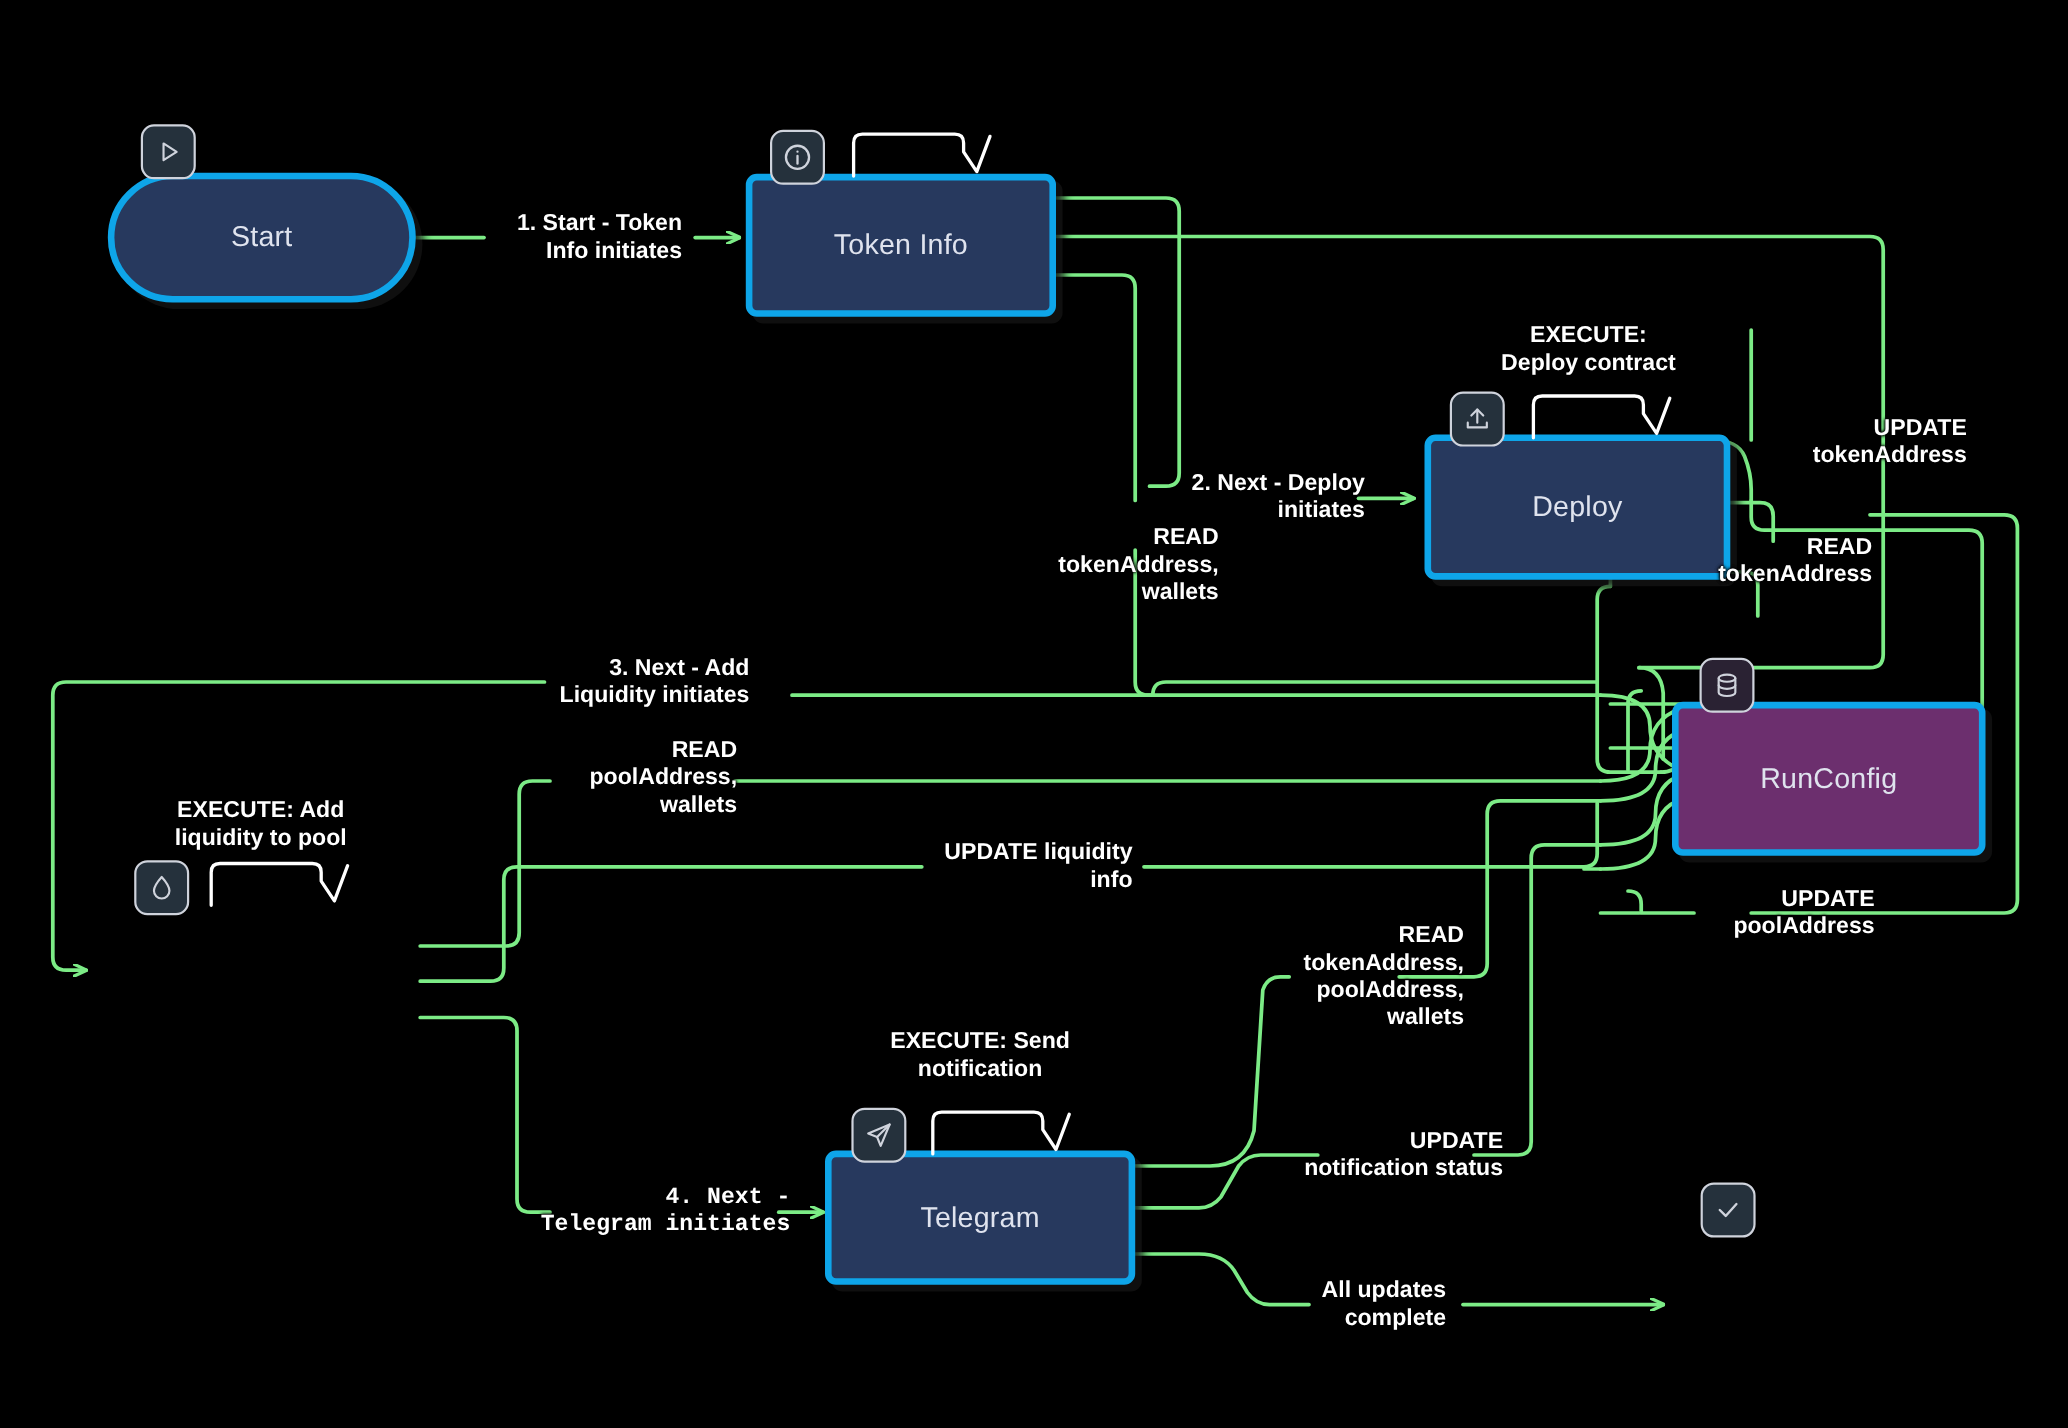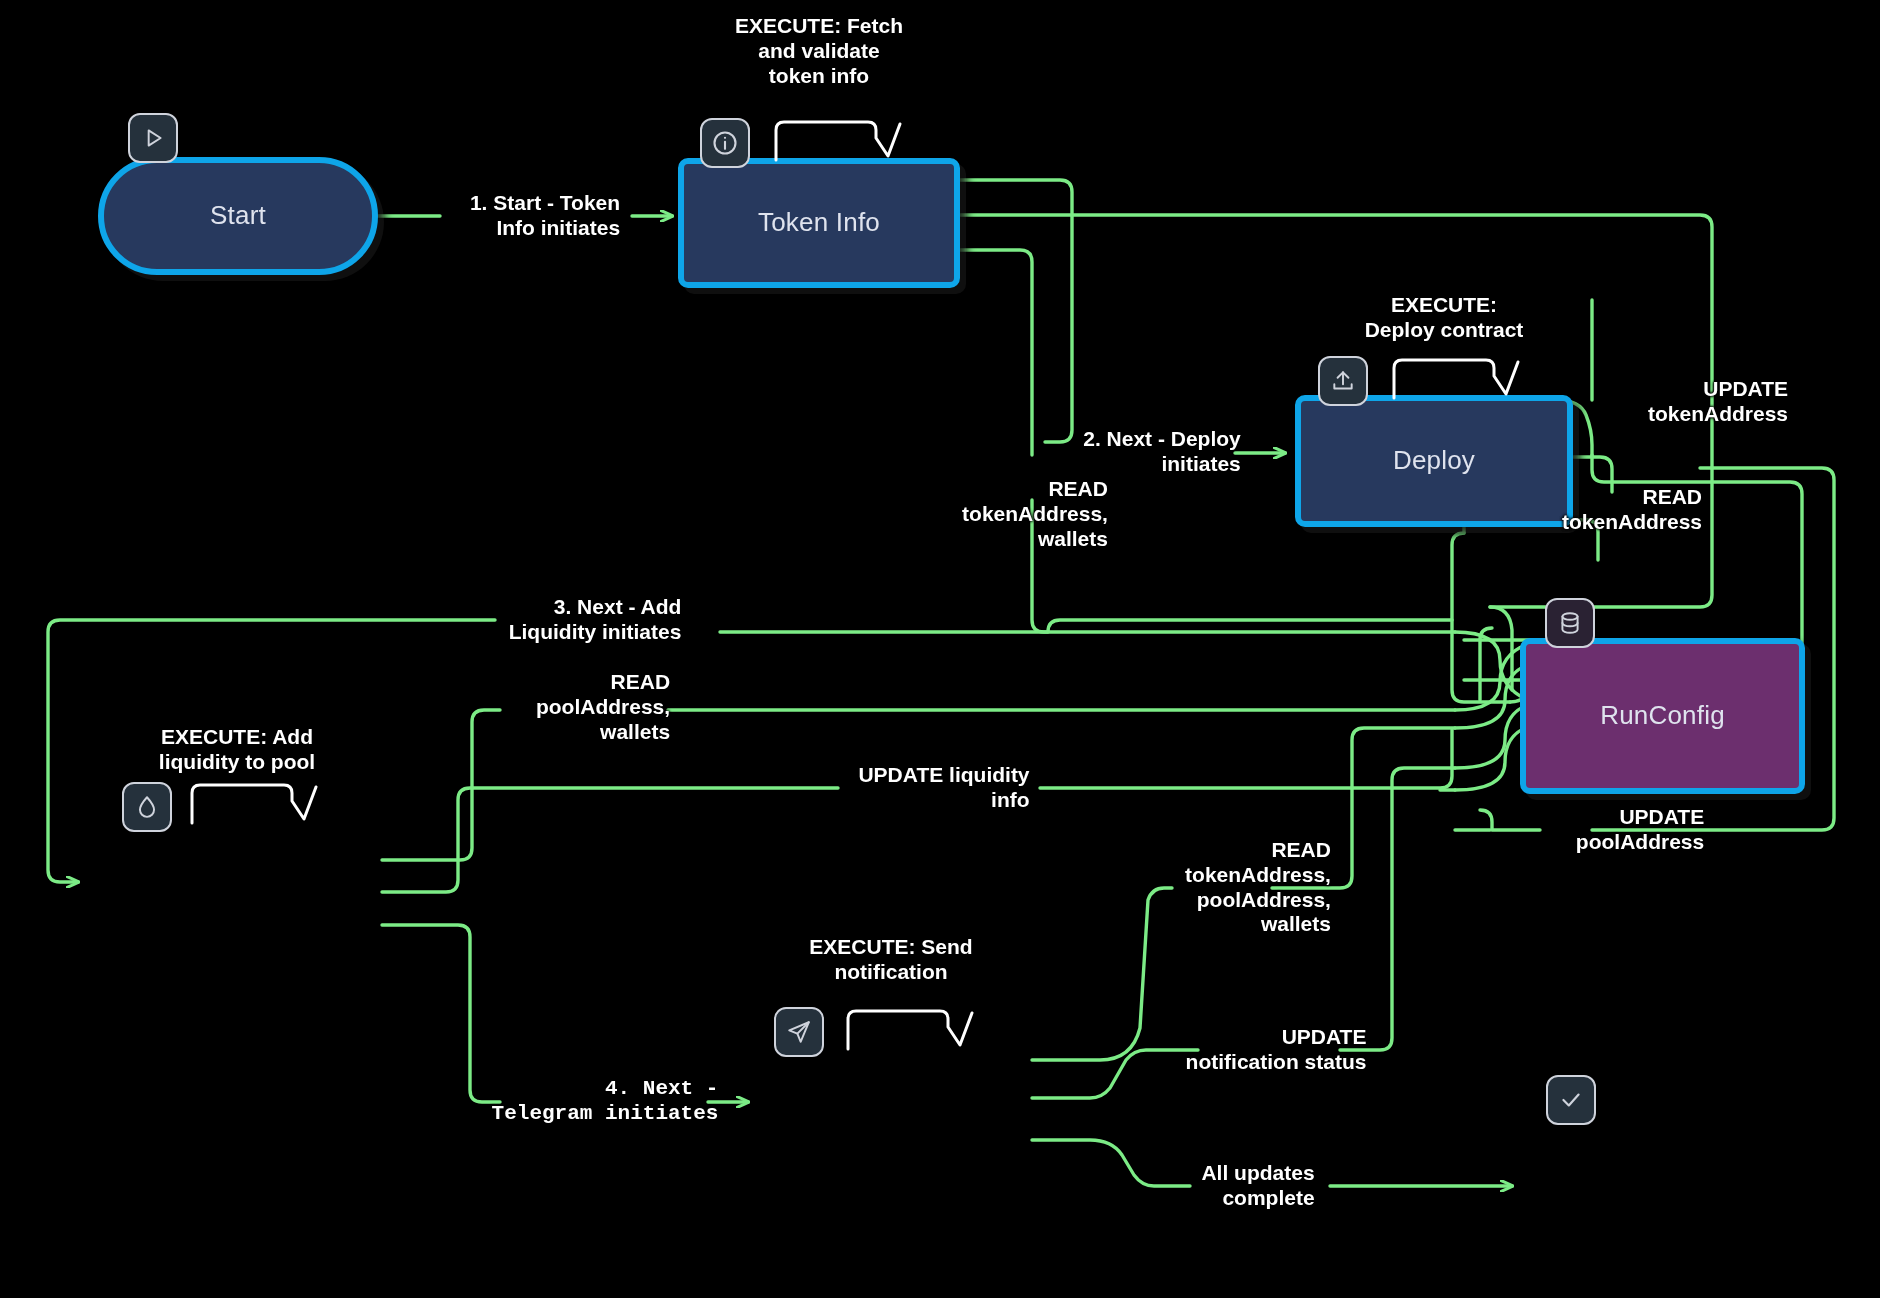--- a/index.html
+++ b/index.html
@@ -191,23 +191,20 @@
   <svg class="tab" style="left:772px; top:118px;" width="130" height="44" viewBox="0 0 130 44">
     <path d="M4,42 L4,12 Q4,4 12,4 L96,4 Q104,4 104,12 L104,20 L116,38 L128,6" fill="none" stroke="#ffffff" stroke-width="3" stroke-linecap="round" stroke-linejoin="round"></path>
   </svg>
   <div class="badge" style="left:700px; top:118px;">
     <svg width="28" height="28" viewBox="0 0 24 24" fill="none" stroke="#cfd3dc" stroke-width="1.8" stroke-linecap="round">
         <circle cx="12" cy="12" r="9"></circle>
         <line x1="12" y1="11" x2="12" y2="17"></line>
       <circle cx="12" cy="7.6" r="0.9" fill="#cfd3dc" stroke="none"></circle>
       </svg>
   </div>
-  <div class="nlabel" style="left:819px; top:14px;">EXECUTE: Fetch
-and validate
-token info</div>
 
   <div class="node rect" style="left:1295px; top:395px; width:278px; height:132px;">
     <span class="node-label">Deploy</span>
   </div>
   <svg class="tab" style="left:1390px; top:356px;" width="130" height="44" viewBox="0 0 130 44">
     <path d="M4,42 L4,12 Q4,4 12,4 L96,4 Q104,4 104,12 L104,20 L116,38 L128,6" fill="none" stroke="#ffffff" stroke-width="3" stroke-linecap="round" stroke-linejoin="round"></path>
   </svg>
   <div class="badge" style="left:1318px; top:356px;">
     <svg width="26" height="26" viewBox="0 0 24 24" fill="none" stroke="#cfd3dc" stroke-width="1.8" stroke-linecap="round" stroke-linejoin="round">
       <path d="M4,15 L4,19 L20,19 L20,15"></path>
@@ -222,33 +219,36 @@
     <path d="M4,42 L4,12 Q4,4 12,4 L96,4 Q104,4 104,12 L104,20 L116,38 L128,6" fill="none" stroke="#ffffff" stroke-width="3" stroke-linecap="round" stroke-linejoin="round"></path>
   </svg>
   <div class="badge" style="left:122px; top:782px;">
     <svg width="26" height="26" viewBox="0 0 24 24" fill="none" stroke="#cfd3dc" stroke-width="1.8" stroke-linecap="round" stroke-linejoin="round">
       <path d="M12,3 C12,3 5.5,10.2 5.5,14.6 A6.5,6.5 0 0 0 18.5,14.6 C18.5,10.2 12,3 12,3 Z"></path>
       </svg>
   </div>
   <div class="nlabel" style="left:237px; top:725px;">EXECUTE: Add
 liquidity to pool</div>
 
+  <div class="node rect" style="left:750px; top:1046px; width:282px; height:122px;">
+    <span class="node-label">Telegram</span>
+  </div>
   <svg class="tab" style="left:844px; top:1007px;" width="130" height="44" viewBox="0 0 130 44">
     <path d="M4,42 L4,12 Q4,4 12,4 L96,4 Q104,4 104,12 L104,20 L116,38 L128,6" fill="none" stroke="#ffffff" stroke-width="3" stroke-linecap="round" stroke-linejoin="round"></path>
   </svg>
   <div class="badge" style="left:774px; top:1007px;">
     <svg width="26" height="26" viewBox="0 0 24 24" fill="none" stroke="#cfd3dc" stroke-width="1.8" stroke-linecap="round" stroke-linejoin="round">
       <path d="M21,3 L3,10.5 L10.5,13.5 L13.5,21 Z"></path>
         <line x1="10.5" y1="13.5" x2="21" y2="3"></line>
       </svg>
   </div>
   <div class="nlabel" style="left:891px; top:935px;">EXECUTE: Send
 notification</div>
 
-  <div class="node rect db" style="left:1520px; top:638px; width:285px; height:156px;">
+  <div class="node rect db" style="left:1520px; top:638px; width:285px; height:140px;">
     <span class="node-label">RunConfig</span>
   </div>
   <div class="badge dark" style="left:1545px; top:598px;">
     <svg width="26" height="26" viewBox="0 0 24 24" fill="none" stroke="#cfd3dc" stroke-width="1.8" stroke-linecap="round" stroke-linejoin="round">
       <ellipse cx="12" cy="6" rx="7" ry="3"></ellipse>
       <path d="M5,6 L5,18 A7,3 0 0 0 19,18 L19,6"></path>
       <path d="M5,12 A7,3 0 0 0 19,12"></path>
       </svg>
   </div>
 

